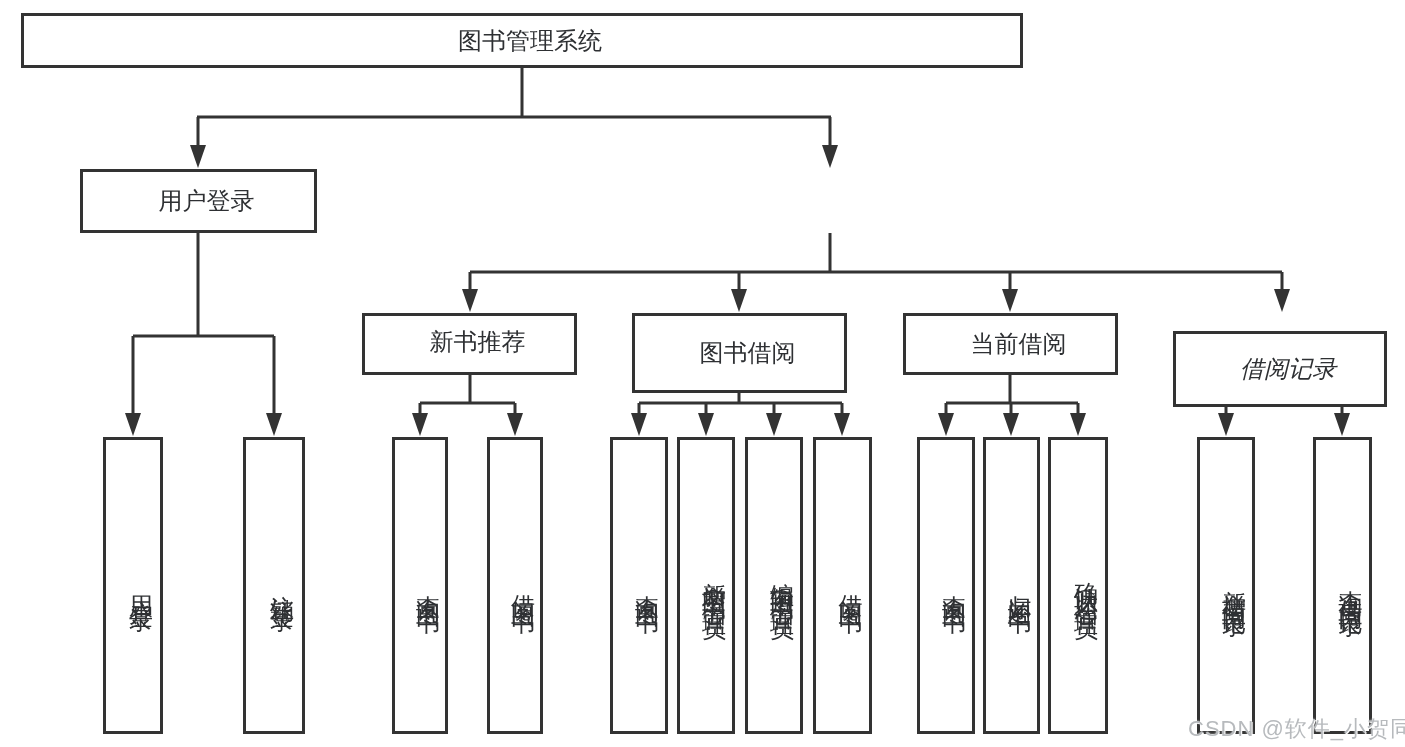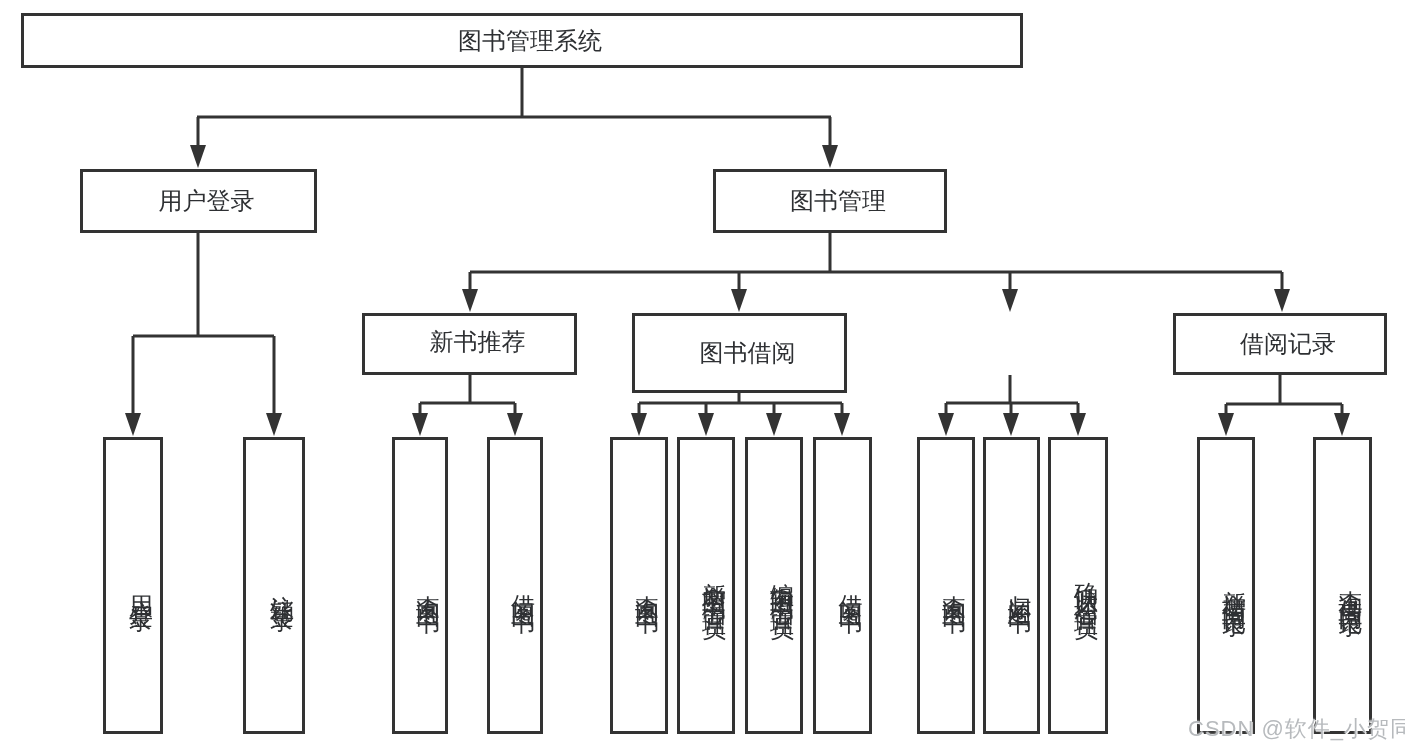--- a/index.html
+++ b/index.html
@@ -87,31 +87,31 @@
     </g>
   </svg>
 
   <div class="node" style="left:21px; top:13px; width:1002px; height:55px;">
     <span>图书管理系统</span>
   </div>
 
   <div class="node" style="left:80px; top:169px; width:237px; height:64px;">
     <span>用户登录</span>
   </div>
-  <div class="node" style="left:713px; top:169px; width:234px; height:64px;">
-    <span>图书管理</span>
-  </div>
 
   <div class="node" style="left:362px; top:313px; width:215px; height:62px;font-family:Liberation Mono, monospace;">
     <span>新书推荐</span>
   </div>
   <div class="node" style="left:632px; top:313px; width:215px; height:80px;">
     <span>图书借阅</span>
   </div>
-  <div class="node" style="left:1173px; top:313px; width:214px; height:62px;">
+  <div class="node" style="left:903px; top:313px; width:215px; height:62px;">
+    <span>当前借阅</span>
+  </div>
+  <div class="node" style="left:1173px; top:331px; width:214px; height:76px;font-style:italic;">
     <span>借阅记录</span>
   </div>
 
   <div class="node vtext lvl3" style="left:103px; width:60px;">
     <span>用户登录</span>
   </div>
   <div class="node vtext lvl3" style="left:243px; width:62px;">
     <span>注销登录</span>
   </div>
 

